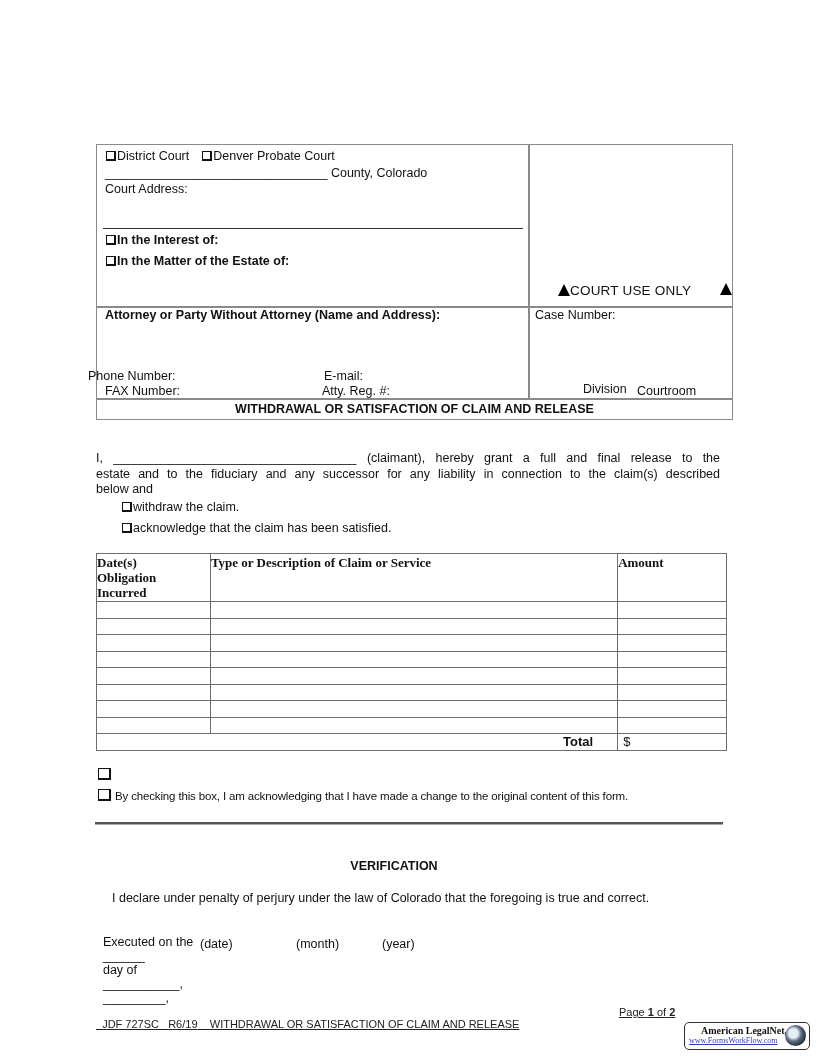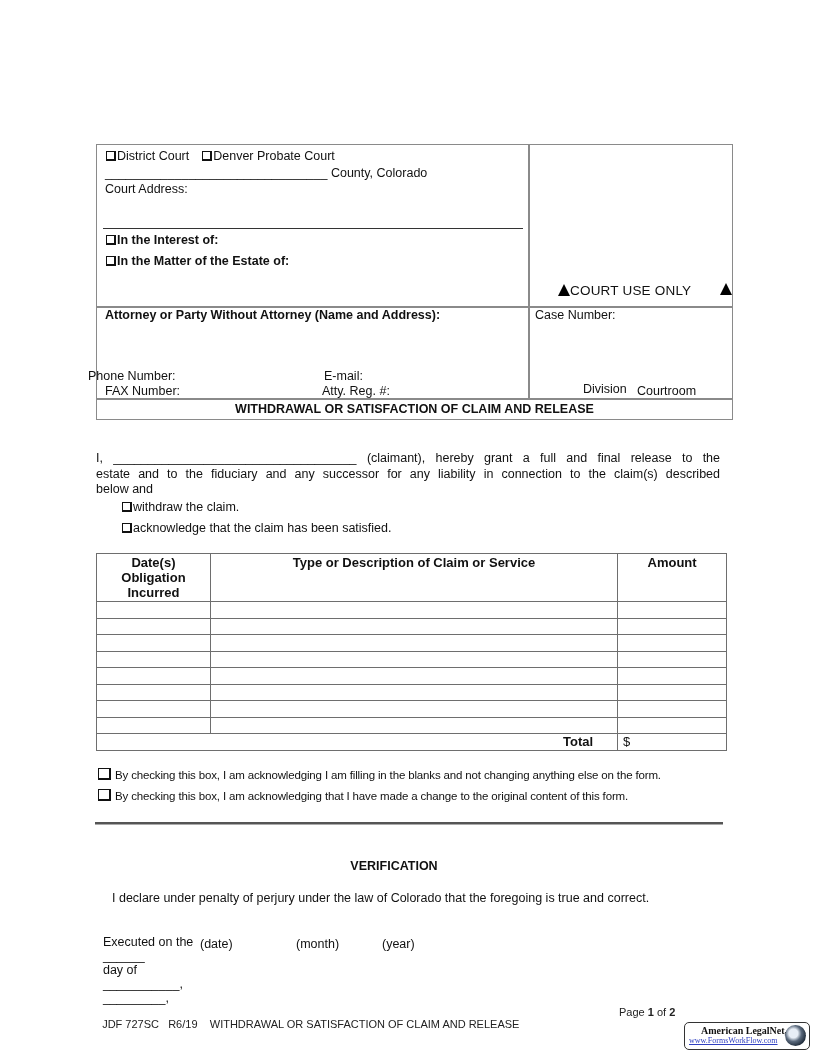--- a/index.html
+++ b/index.html
@@ -11,24 +11,24 @@
         border-right-width: 2.5px; border-bottom-width: 2.5px; box-sizing: border-box;
         vertical-align: -1px; margin-right: 1px; background: #fff; }
   .bold { font-weight: bold; }
   .vline { position: absolute; width: 1.5px; background: #8a8a8a; }
   .hline { position: absolute; height: 1.5px; background: #8a8a8a; }
   .tri { display: inline-block; width: 0; height: 0; border-left: 6px solid transparent;
          border-right: 6px solid transparent; border-bottom: 12px solid #000; vertical-align: -1px; }
   .just { text-align: justify; }
   table.claims { position: absolute; left: 96px; top: 553px; width: 631px; border-collapse: collapse; }
   table.claims td, table.claims th { border: 1px solid #6e6e6e; padding: 0; }
-  table.claims th { font-weight: bold; font-size: 13px; vertical-align: top; text-align: center;
-                    height: 46px; line-height: 15px; padding-top: 1px; }
+  table.claims th { font-weight: bold; font-size: 13px; vertical-align: top; text-align: left;
+                    height: 46px; line-height: 15px; padding-top: 1px; font-family: Liberation Serif, serif; }
   table.claims td { height: 15.5px; }
-  .footer { font-size: 11px; color: #222; }
+  .footer { font-size: 11px; color: #222; text-decoration: underline; }
   .logo { position: absolute; left: 684px; top: 1022px; width: 126px; height: 28px;
           border: 1.5px solid #333; border-radius: 5px; box-sizing: border-box; background: #fff; }
   .logo-t1 { position: absolute; left: 16px; top: 2px; font-family: "Liberation Serif", serif;
              font-size: 10px; font-weight: bold; color: #111; }
   .logo-t2 { position: absolute; left: 4px; top: 13px; font-family: "Liberation Serif", serif;
              font-size: 8px; color: #3040c0; text-decoration: underline; }
   .globe { position: absolute; right: 3px; top: 2px; width: 21px; height: 21px; border-radius: 50%;
            background: radial-gradient(circle at 40% 40%, #e8eef6 0 25%, #5b6a7d 45%, #1b2735 75%); }
 </style>
 </head>
@@ -146,21 +146,21 @@
         <td></td>
       </tr>
   <tr>
     <td colspan="2" style="text-align:right; font-weight:bold; font-size:13px; padding-right:24px; height:15px;">Total</td>
     <td style="padding-left:5px; font-size:13px;">$</td>
   </tr>
 </tbody>
   </table>
 
 <div class="abs" style="left:98px; top:768px; font-size:11.5px; letter-spacing:-0.15px;">
-  <span class="cb" style="width:13px; height:12px; margin-right:4px;"></span><span>By checking this box, I am acknowledging I am filling in the blanks and not changing anything else on the form.</span>
+  <span class="cb" style="width:13px; height:12px; margin-right:4px;"></span>
 </div>
 <div class="abs" style="left:98px; top:789px; font-size:11.5px; letter-spacing:-0.15px;">
   <span class="cb" style="width:13px; height:12px; margin-right:4px;"></span><span>By checking this box, I am acknowledging that I have made a change to the original content of this form.</span>
 </div>
 <div class="abs" style="left:95px; top:822px; width:628px; height:2px; background:#555; border-bottom:1px solid #aaa;"></div>
 
 <div class="abs bold" style="left:82px; top:859px; width:624px; text-align:center; font-size:12.5px;">VERIFICATION</div>
 <div class="abs" style="left:112px; top:891px; font-size:12.5px;">I declare under penalty of perjury under the law of Colorado that the foregoing is true and correct.</div>
 <div class="abs" style="left:96px; top:921px; font-size:12.5px; white-space:pre;">
   <span>Executed on the</span>

